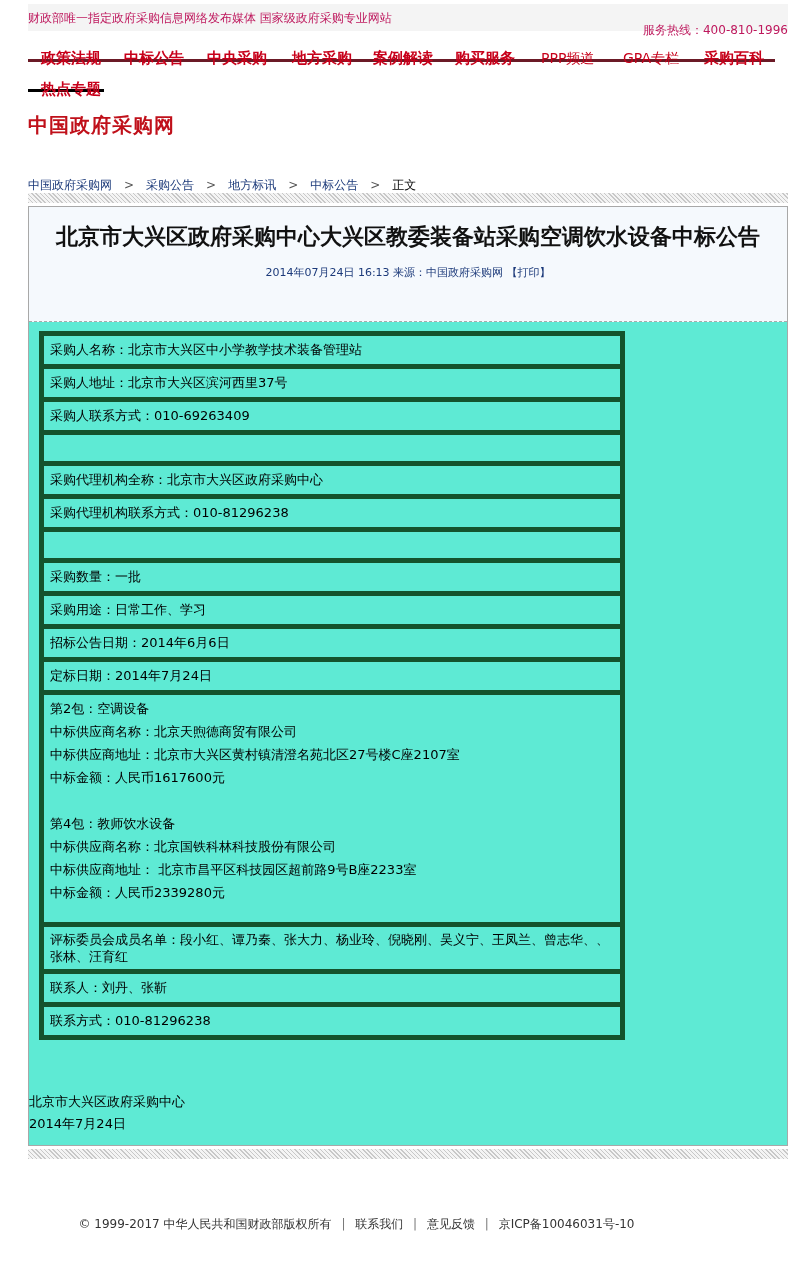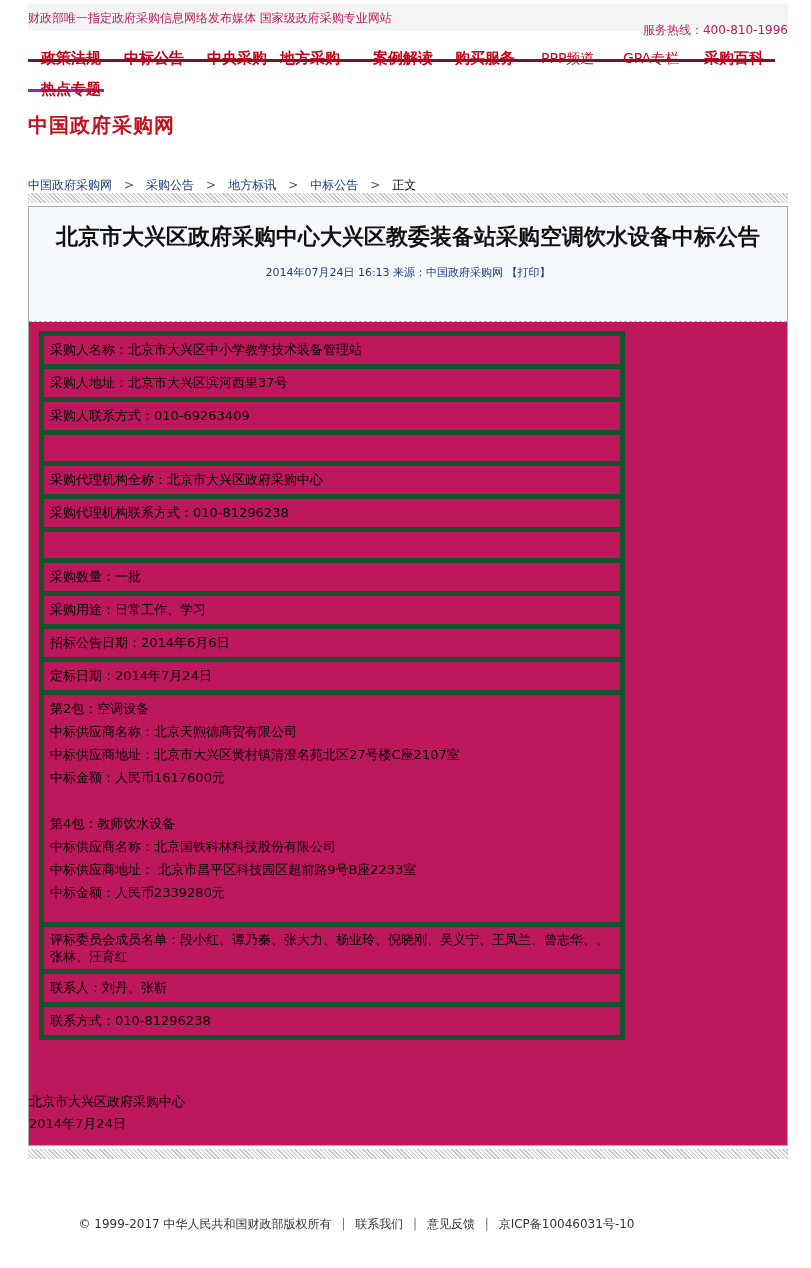--- a/index.html
+++ b/index.html
@@ -3,29 +3,29 @@
 <meta charset="utf-8">
 <style>
   * { box-sizing: border-box; margin: 0; padding: 0; }
   body { width: 811px; height: 1268px; background: #fff; font-family: "DejaVu Sans", "Liberation Sans", sans-serif; color: #000; position: relative; overflow: hidden; }
   .topbar { position: absolute; left: 28px; top: 4px; width: 760px; height: 27px; background: #f4f4f4; font-size: 12px; color: #be185d; }
   .topbar .slogan { position: absolute; left: 0; top: 6px; }
   .topbar .hotline { position: absolute; right: 0; top: 18px; }
   .nav { position: absolute; left: 28px; top: 33px; width: 747px; height: 29px; border-bottom: 3px solid #6b1a26; }
   .nav-item { position: absolute; top: 4px; font-size: 15px; font-weight: bold; color: #c8001a; cursor: pointer; white-space: nowrap; margin-top: 12px; }
   .nav-item.small { font-weight: normal; font-size: 14px; top: 5px; }
-  .nav2 { position: absolute; left: 28px; top: 64px; width: 76px; height: 28px; border-bottom: 3px solid #a21caf; }
+  .nav2 { position: absolute; left: 28px; top: 64px; width: 76px; height: 28px; border-bottom: 3px solid #000000; }
   .nav2 .nav-item { left: 13px; top: 4px; }
   .logo { position: absolute; left: 28px; top: 112px; font-size: 20px; font-weight: bold; color: #c0101a; letter-spacing: 1px; }
   .breadcrumb { position: absolute; left: 28px; top: 177px; font-size: 12px; color: #1c3a7a; white-space: nowrap; }
   .breadcrumb span { margin-right: 0; }
   .breadcrumb .sep { color: #555; margin: 0 12px; }
   .breadcrumb .current { color: #000; }
   .hatch { position: absolute; left: 28px; width: 760px; height: 10px; background: repeating-linear-gradient(45deg, #c8c8c8 0 1px, #f4f4f4 1px 3px); }
-  .article { position: absolute; left: 28px; top: 206px; width: 760px; height: 940px; border: 1px solid #a8a8a8; background: #be185d; }
+  .article { position: absolute; left: 28px; top: 206px; width: 760px; height: 940px; border: 1px solid #a8a8a8; background: #5eead4; }
   .article-head { height: 115px; background: #f5f9fd; border-bottom: 1px dashed #aaa; text-align: center; }
   .article-title { padding: 14px 10px 0; font-family: "DejaVu Serif", "Liberation Serif", serif; font-size: 22px; line-height: 30px; color: #111; }
   .article-meta { margin-top: 14px; font-size: 11px; color: #1c3a7a; }
   .article-meta .print { cursor: pointer; text-align: right; }
   .info-table { position: absolute; left: 10px; top: 124px; width: 586px; border-collapse: collapse; font-size: 13px; }
   .info-table td { border: 5px solid #14532d; padding: 4px 6px; height: 31px; vertical-align: middle; line-height: 20px; }
   .info-table td.empty { height: 31px; }
   .info-table td.multi { vertical-align: top; line-height: 23px; padding-top: 2px; height: 232px; }
   .info-table td.members { line-height: 17px; height: 46px; }
   .signature { position: absolute; left: 0; width: 100%; text-align: left; top: 884px; font-size: 13px; line-height: 22px; }
@@ -38,21 +38,21 @@
 
 <div class="topbar">
   <span class="slogan">财政部唯一指定政府采购信息网络发布媒体 国家级政府采购专业网站</span>
   <span class="hotline">服务热线：400-810-1996</span>
 </div>
 
 <div class="nav">
   <a class="nav-item" style="left:13px">政策法规</a>
   <a class="nav-item" style="left:96px">中标公告</a>
   <a class="nav-item" style="left:179px">中央采购</a>
-  <a class="nav-item" style="left:252px">地方采购</a>
+  <a class="nav-item" style="left:264px">地方采购</a>
   <a class="nav-item" style="left:345px">案例解读</a>
   <a class="nav-item" style="left:427px">购买服务</a>
   <a class="nav-item small" style="left:513px">PPP频道</a>
   <a class="nav-item small" style="left:595px">GPA专栏</a>
   <a class="nav-item" style="left:676px">采购百科</a>
 </div>
 <div class="nav2">
   <a class="nav-item">热点专题</a>
 </div>
 

